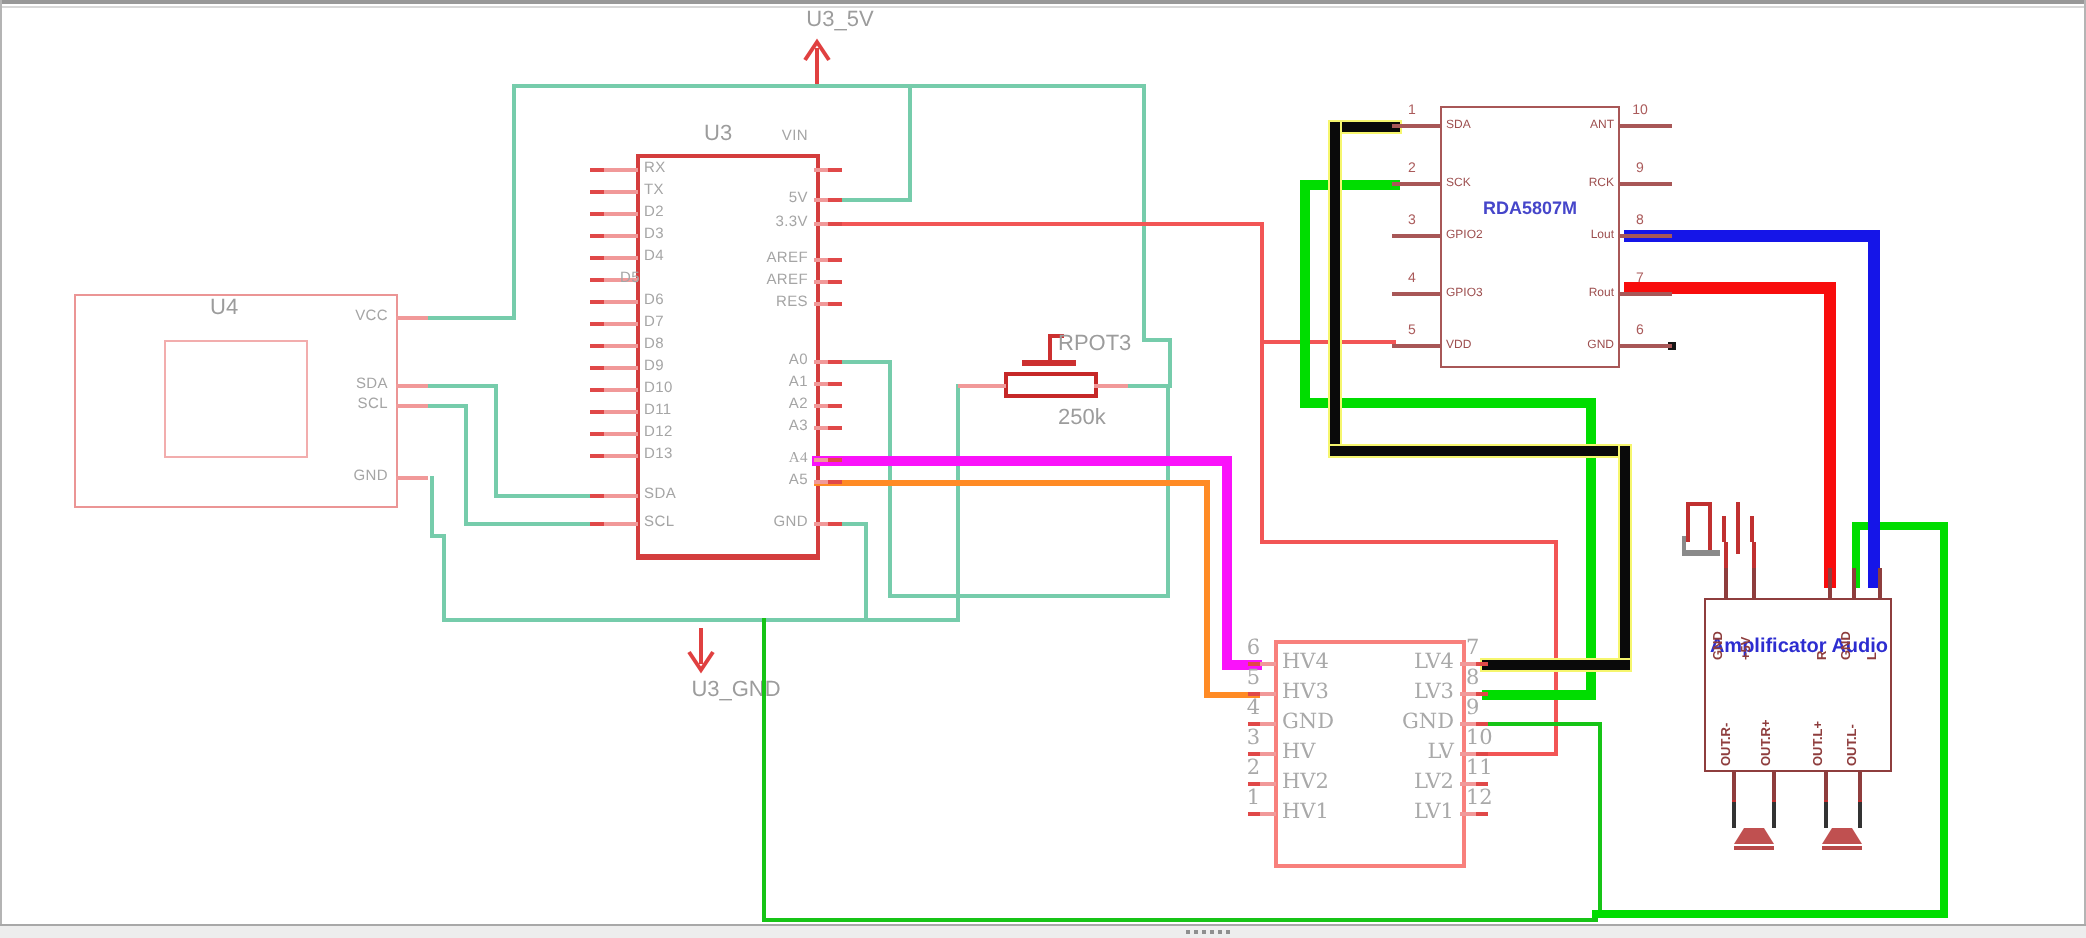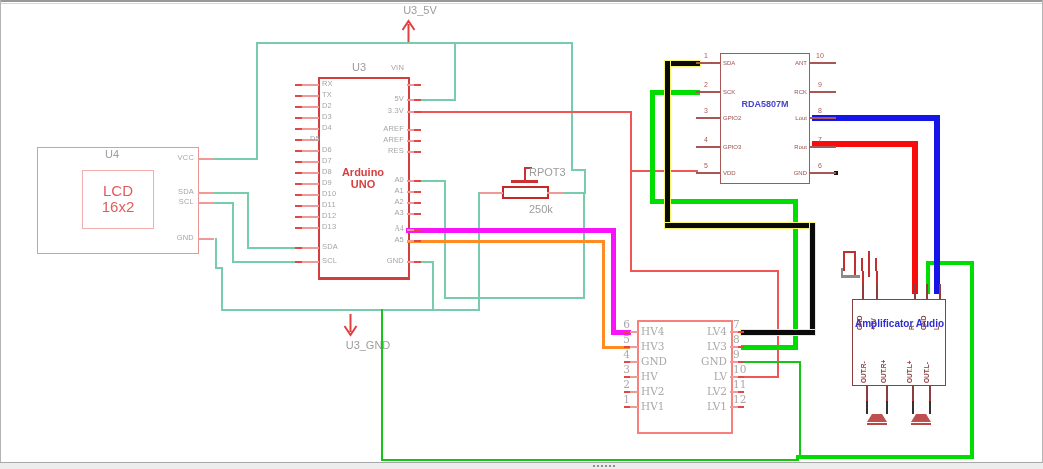--- a/index.html
+++ b/index.html
@@ -49,31 +49,23 @@
     <path d="M8.5 25 L8.5 7 M2.5 13 L8.5 4 L14.5 13" stroke="#e04040" stroke-width="2" fill="none"></path>
   </svg>
   <div class="t g11" style="left:341px;top:339px;width:54px;text-align:center;">U3_GND</div>
   <svg style="left:342px;top:313px;" width="17" height="26" viewBox="0 0 17 26">
     <path d="M8.5 1 L8.5 19 M2.5 13 L8.5 22 L14.5 13" stroke="#e04040" stroke-width="2" fill="none"></path>
   </svg>
 
   <div class="box" id="lcd-box"></div>
   <div class="box" id="lcd-inner"></div>
   <div class="t g11" style="left:105px;top:131px;margin-top:17px;">U4</div>
-  <div class="t" id="lcd-name">
-    <div>LCD</div>
-    <div>16x2</div>
-  </div>
 
   <div class="box" id="arduino-box"></div>
   <div class="t g11" style="left:352px;top:61px;">U3</div>
-  <div class="t" id="arduino-name">
-    <div>Arduino</div>
-    <div>UNO</div>
-  </div>
 
   <div class="box" id="pot-body"></div>
   <div class="seg" style="left:524px;top:168px;width:1.5px;height:13px;background:#cc3030;"></div>
   <div class="seg" style="left:524px;top:167px;width:8px;height:1.5px;background:#cc3030;"></div>
   <div class="seg" style="left:511px;top:180px;width:27px;height:2.5px;background:#cc3030;"></div>
   <div class="t g11" style="left:529px;top:166px;">RPOT3</div>
   <div class="t g11" style="left:529px;top:203px;">250k</div>
 
   <div class="box" id="radio-box"></div>
   <div class="t" id="radio-name">RDA5807M</div>

